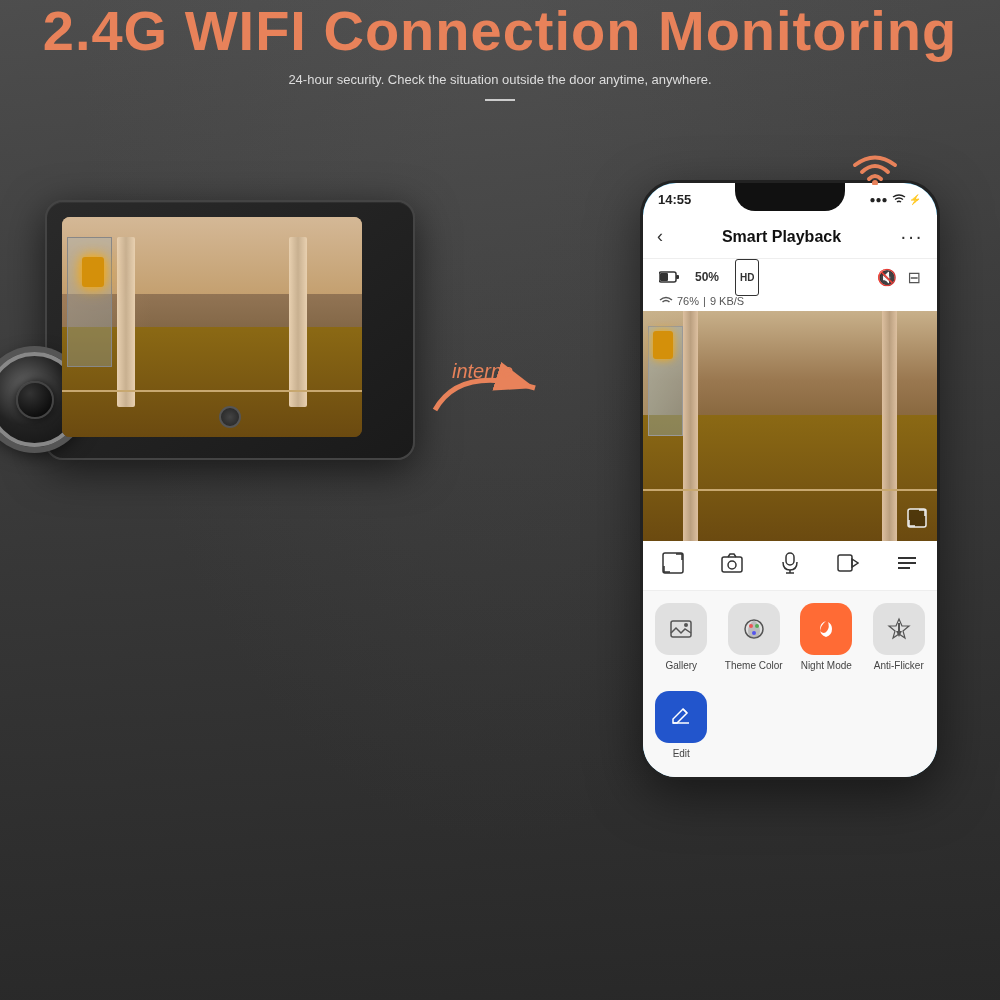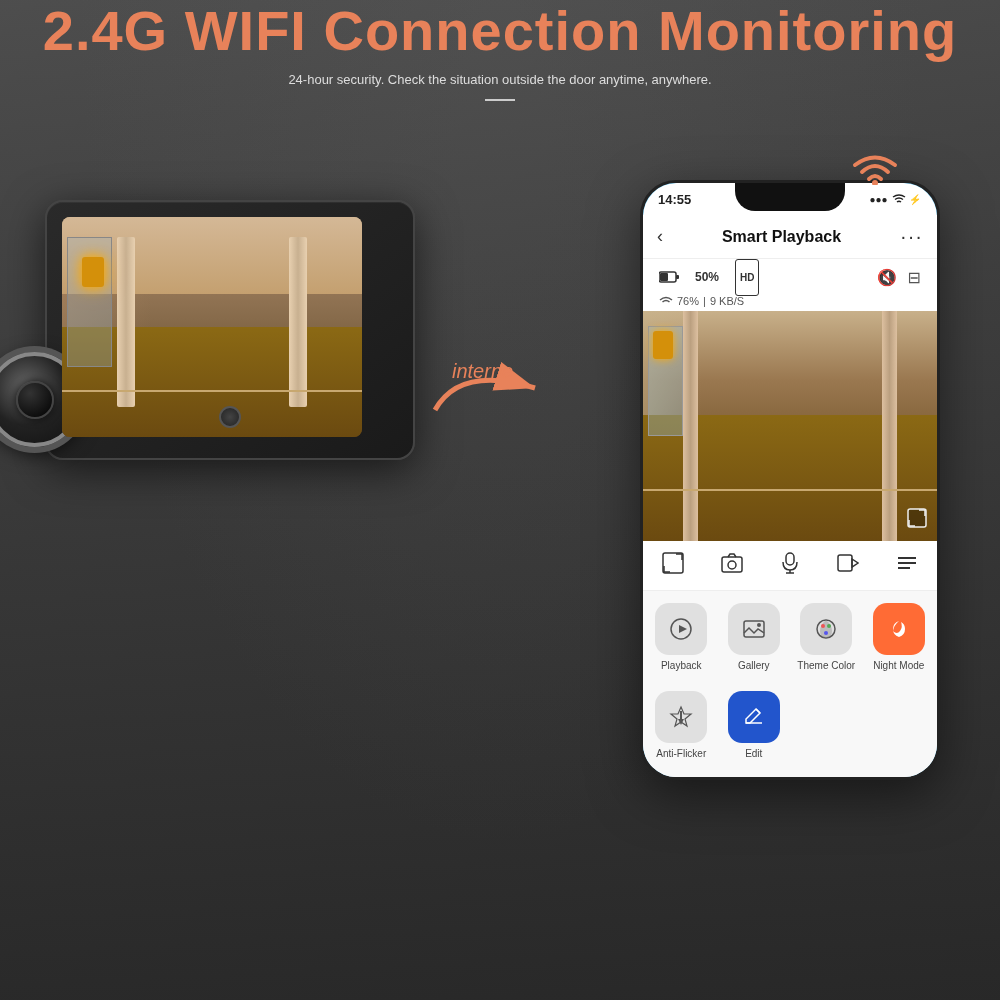--- a/index.html
+++ b/index.html
@@ -589,29 +589,20 @@
         <svg width="22" height="18" viewBox="0 0 22 18">
           <line x1="2" y1="4" x2="20" y2="4" stroke="#333" stroke-width="2"></line>
           <line x1="2" y1="9" x2="20" y2="9" stroke="#333" stroke-width="2"></line>
           <line x1="2" y1="14" x2="14" y2="14" stroke="#333" stroke-width="2"></line>
         </svg>
       </span>
     </div>
 
     <div class="app-menu">
 
-      <div class="menu-item">
-        <div class="menu-icon-circle gray">
-          <svg width="24" height="24" viewBox="0 0 24 24">
-            <circle cx="12" cy="12" r="10" stroke="#555" stroke-width="1.5" fill="none"></circle>
-            <polygon points="10,8 18,12 10,16" fill="#555"></polygon>
-          </svg>
-        </div>
-        <span class="menu-label">Playback</span>
-      </div>
 
       <div class="menu-item">
         <div class="menu-icon-circle gray">
           <svg width="24" height="24" viewBox="0 0 24 24">
             <rect x="2" y="4" width="20" height="16" rx="2" stroke="#555" stroke-width="1.5" fill="none"></rect>
             <path d="M2 16 L7 11 L12 16 L16 12 L22 16" stroke="#555" stroke-width="1.5" fill="none"></path>
             <circle cx="17" cy="8" r="2" fill="#555"></circle>
           </svg>
         </div>
         <span class="menu-label">Gallery</span>

